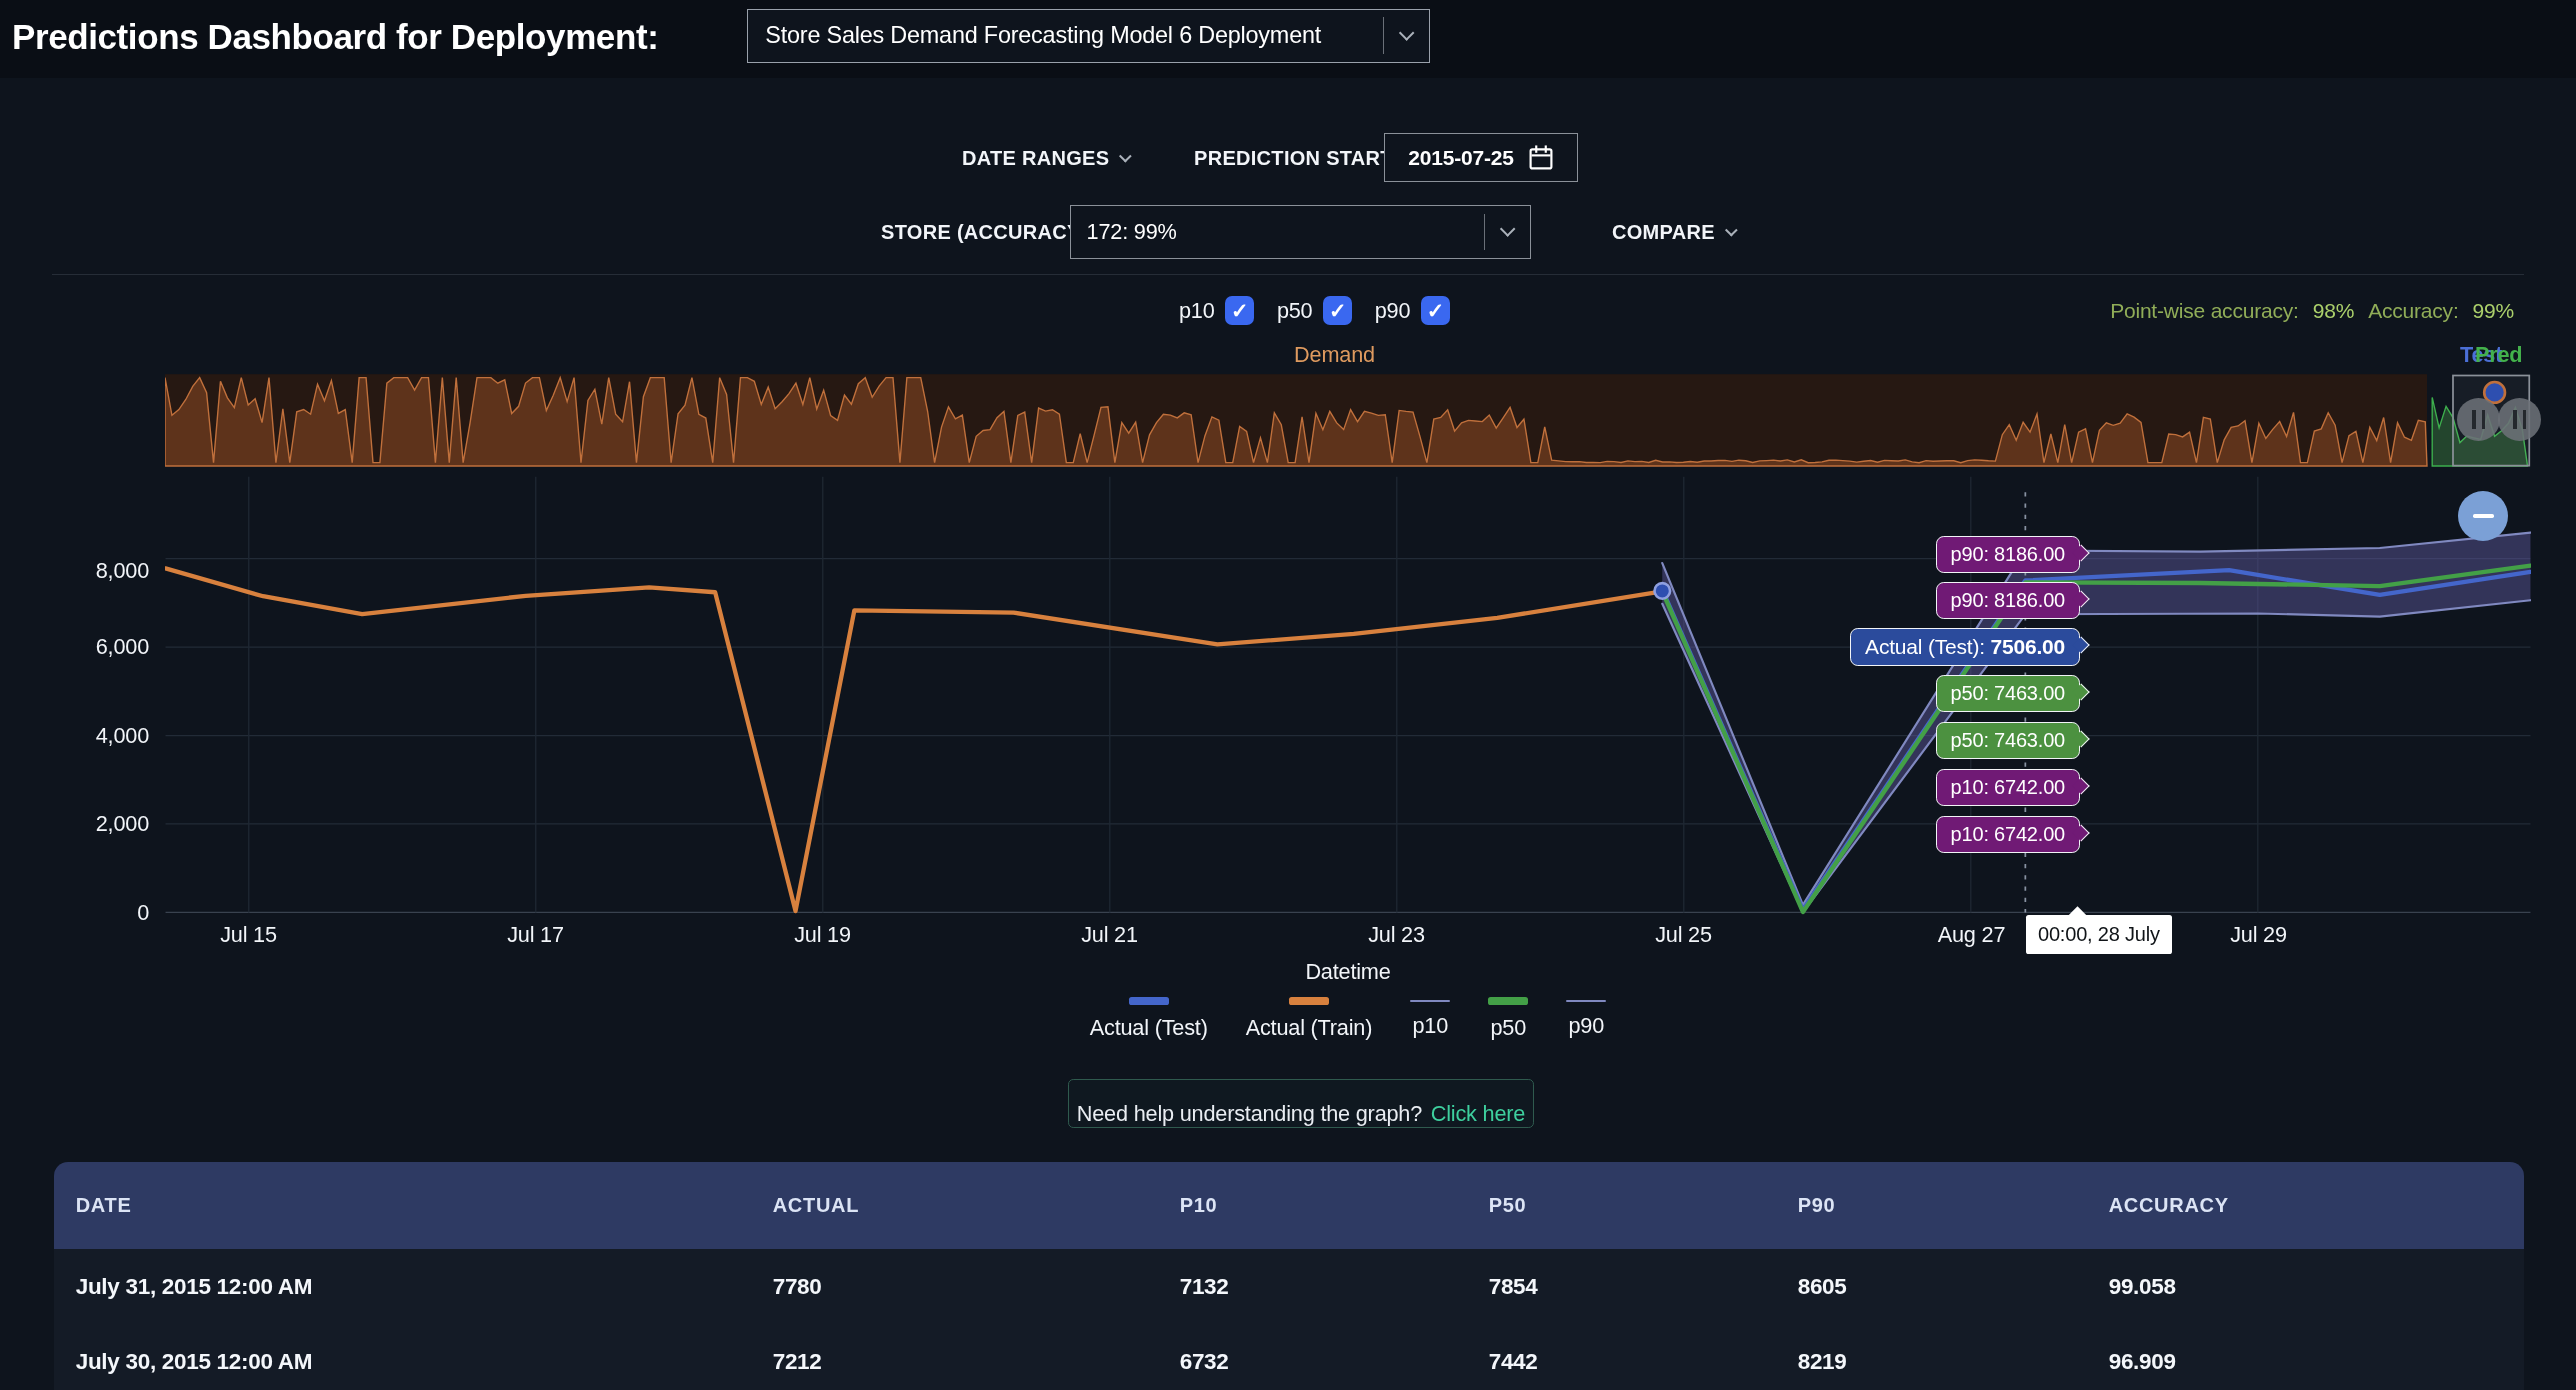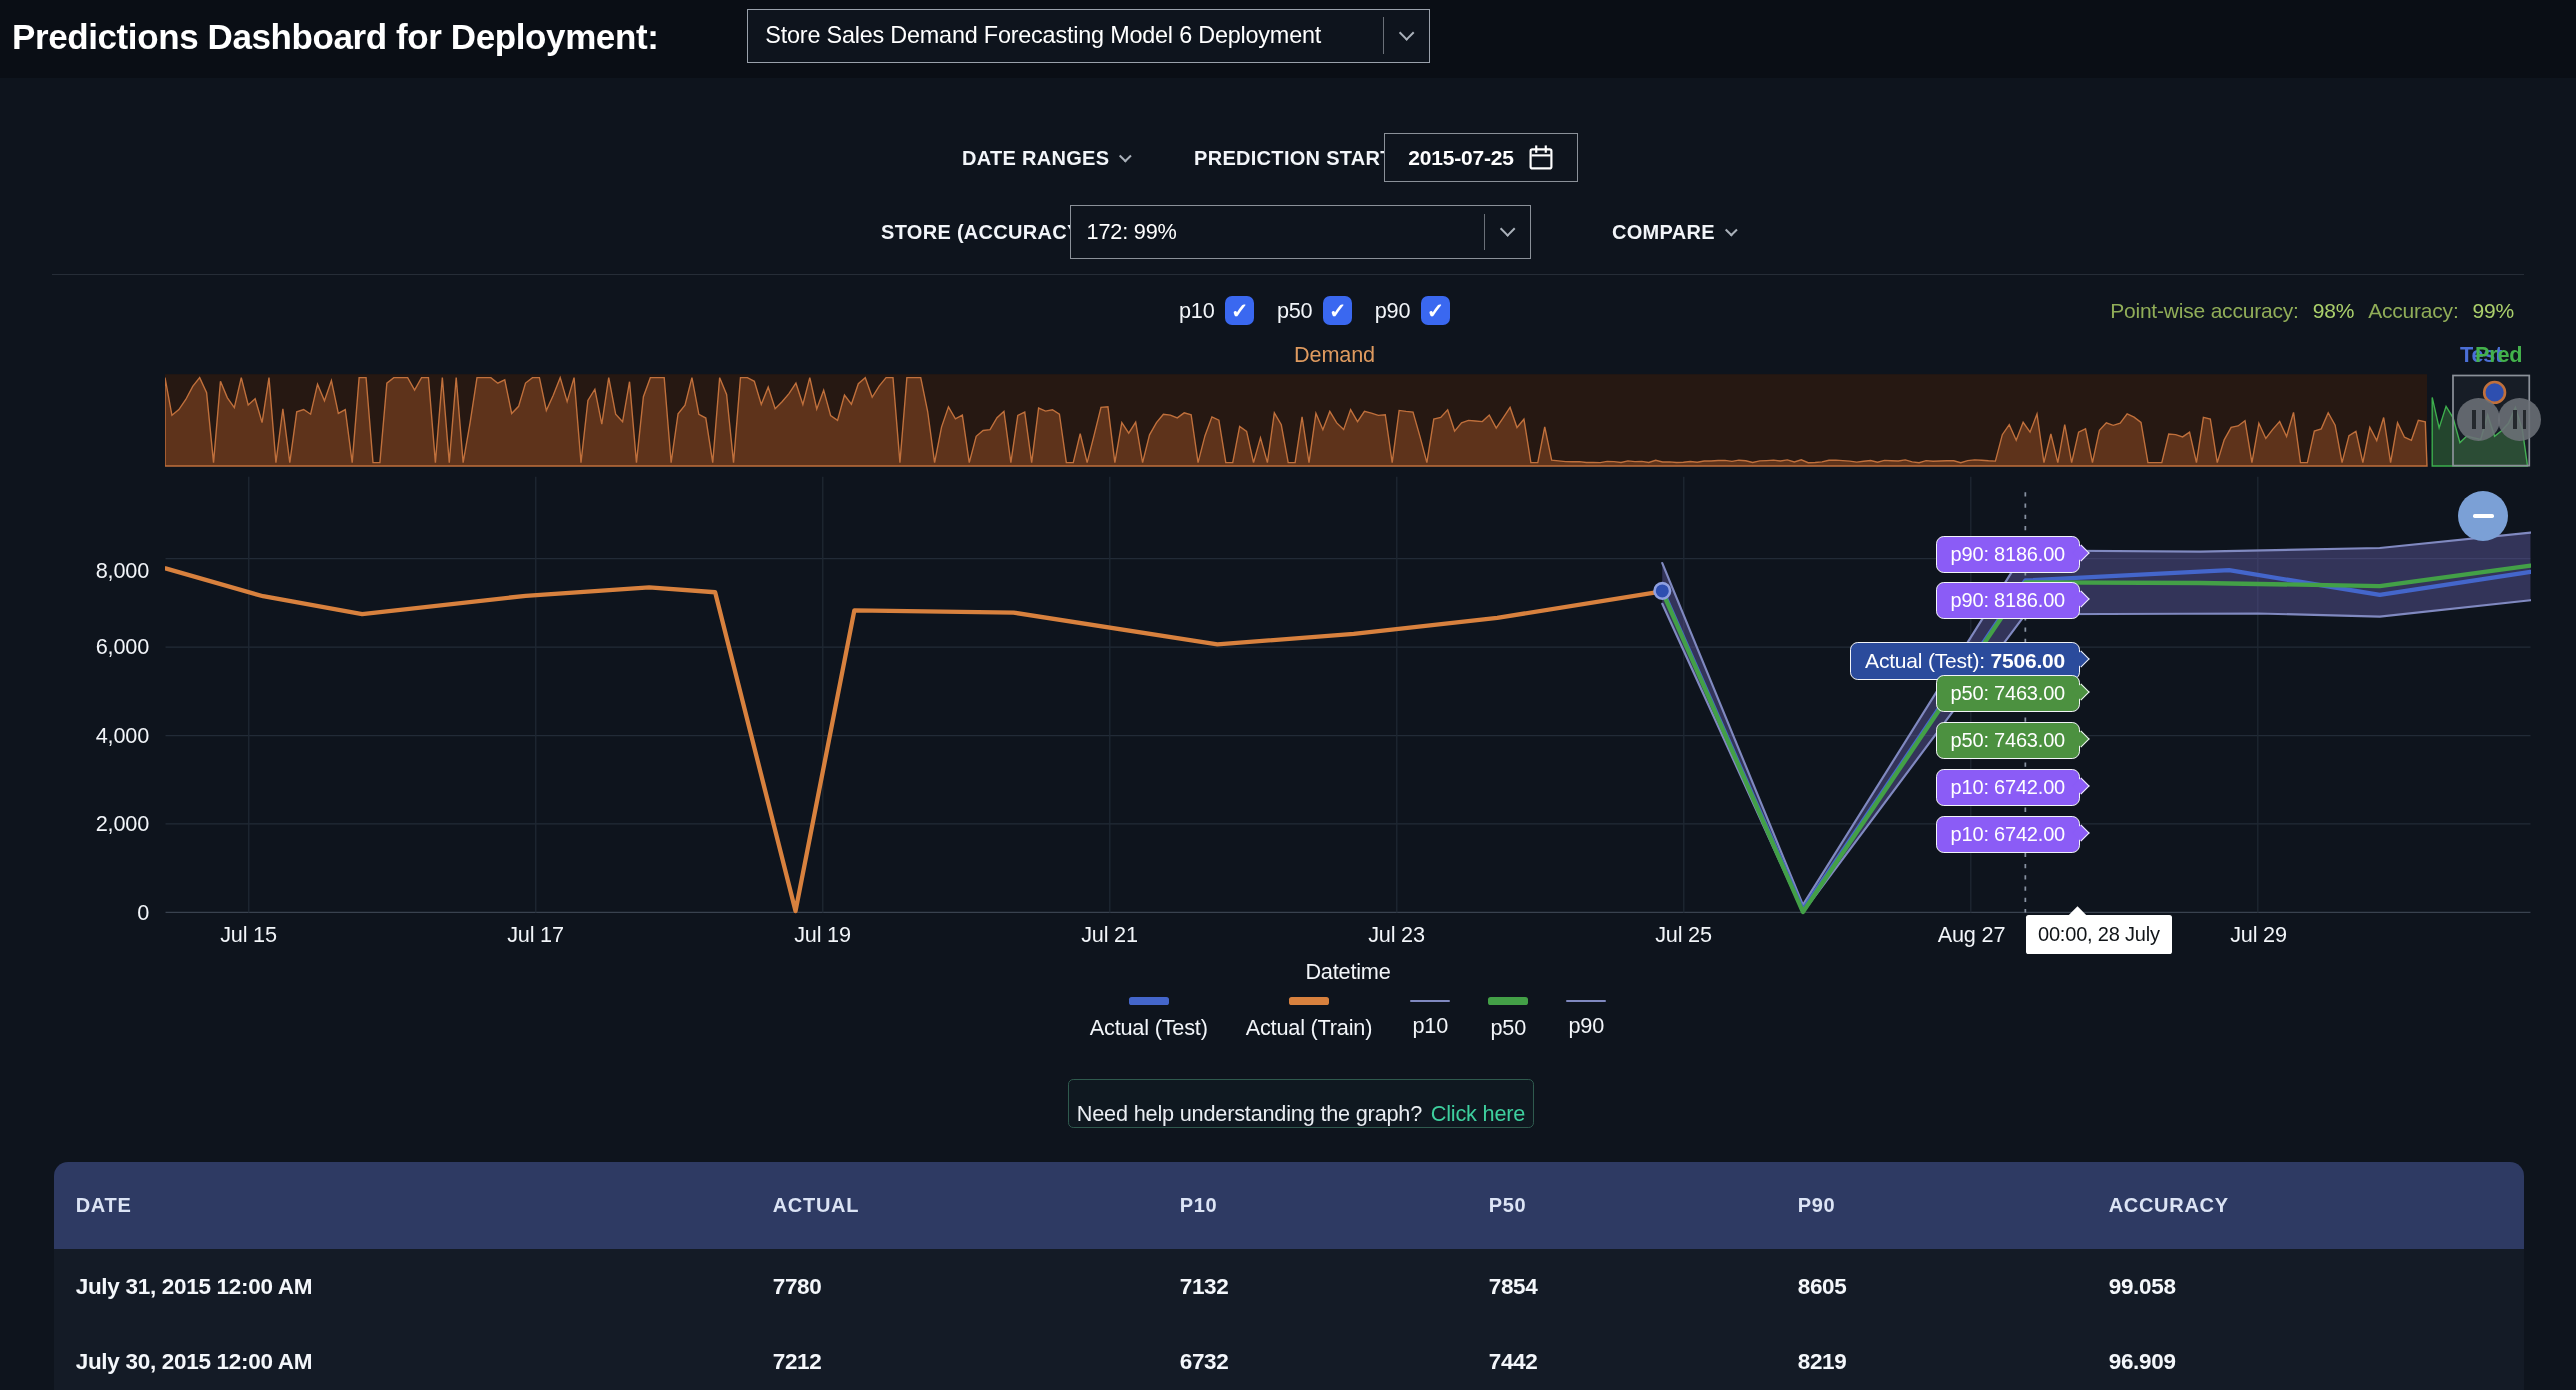--- a/index.html
+++ b/index.html
@@ -74,23 +74,23 @@
 
   
   .tt {
     position:absolute; right:496px; z-index:30; color:#ffffff; font-size:20px;
     border:1.7px solid #f2f4f7; border-radius:7.8px; padding:6px 14px; white-space:nowrap;
   }
   .tt::after {
     content:''; position:absolute; right:-7.8px; top:9.5px; width:11.3px; height:11.3px;
     background:inherit; border-top:1.7px solid #f2f4f7; border-right:1.7px solid #f2f4f7; transform:rotate(45deg);
   }
-  .tt.band { background:#8b5cf6; }
+  .tt.band { background:#701a75; }
   .tt.p50  { background:#4c9140; }
-  .tt.actual { background:#2b4b9c; font-size:21px;margin-top:14px; }
+  .tt.actual { background:#2b4b9c; font-size:21px; }
   .tt1{top:536px;} .tt2{top:582px;} .tt3{top:628px;} .tt4{top:675px;} .tt5{top:722px;} .tt6{top:769px;} .tt7{top:816px;}
 
   #hover-date {
     position:absolute; left:2026px; top:915px; z-index:32; background:#ffffff; color:#101418;
     font-size:20px; padding:7.8px 12px; border-radius:2.6px; white-space:nowrap;
   }
   #hover-date::before {
     content:''; position:absolute; top:-6px; left:45px; width:13px; height:13px; background:#ffffff; transform:rotate(45deg);
   }
 

